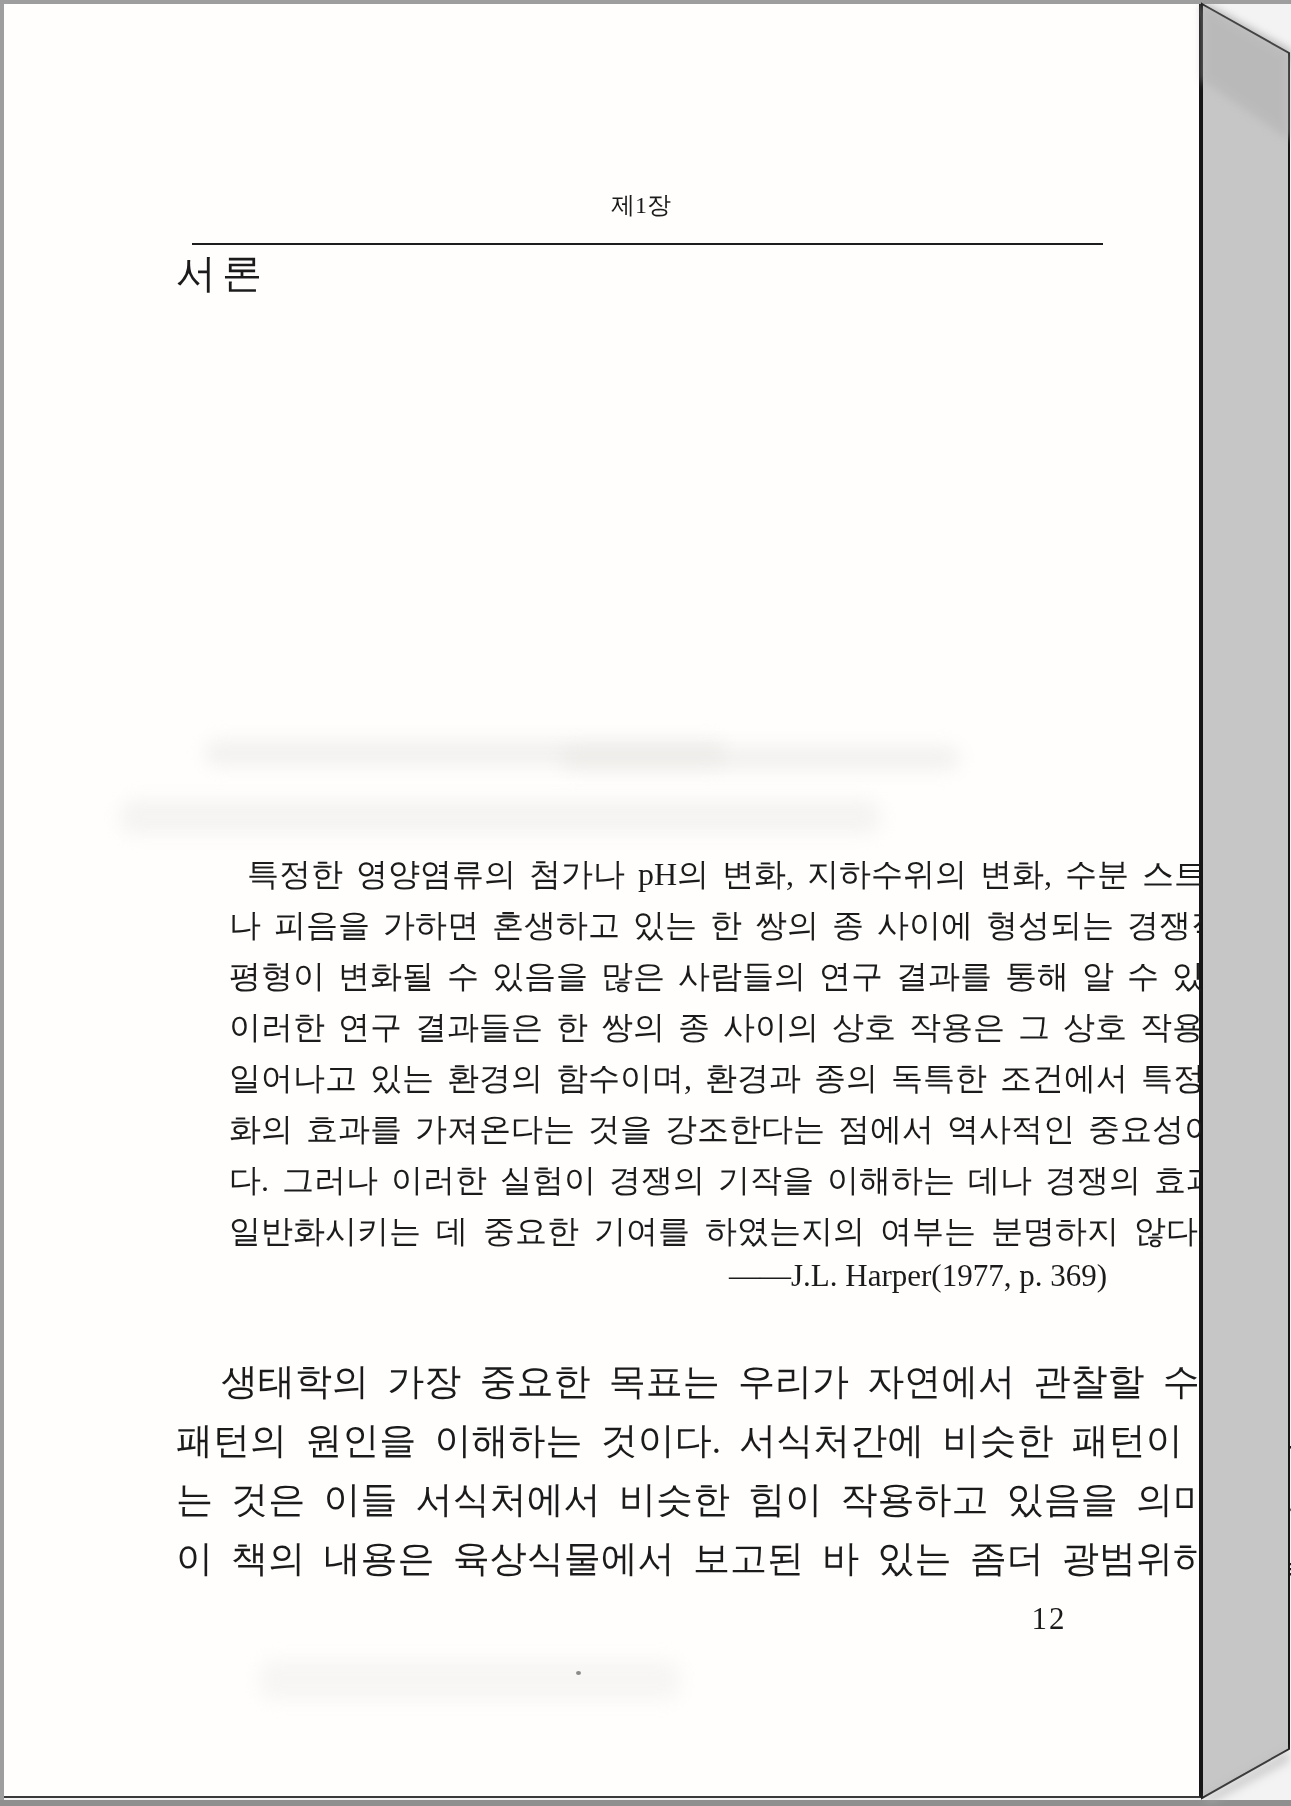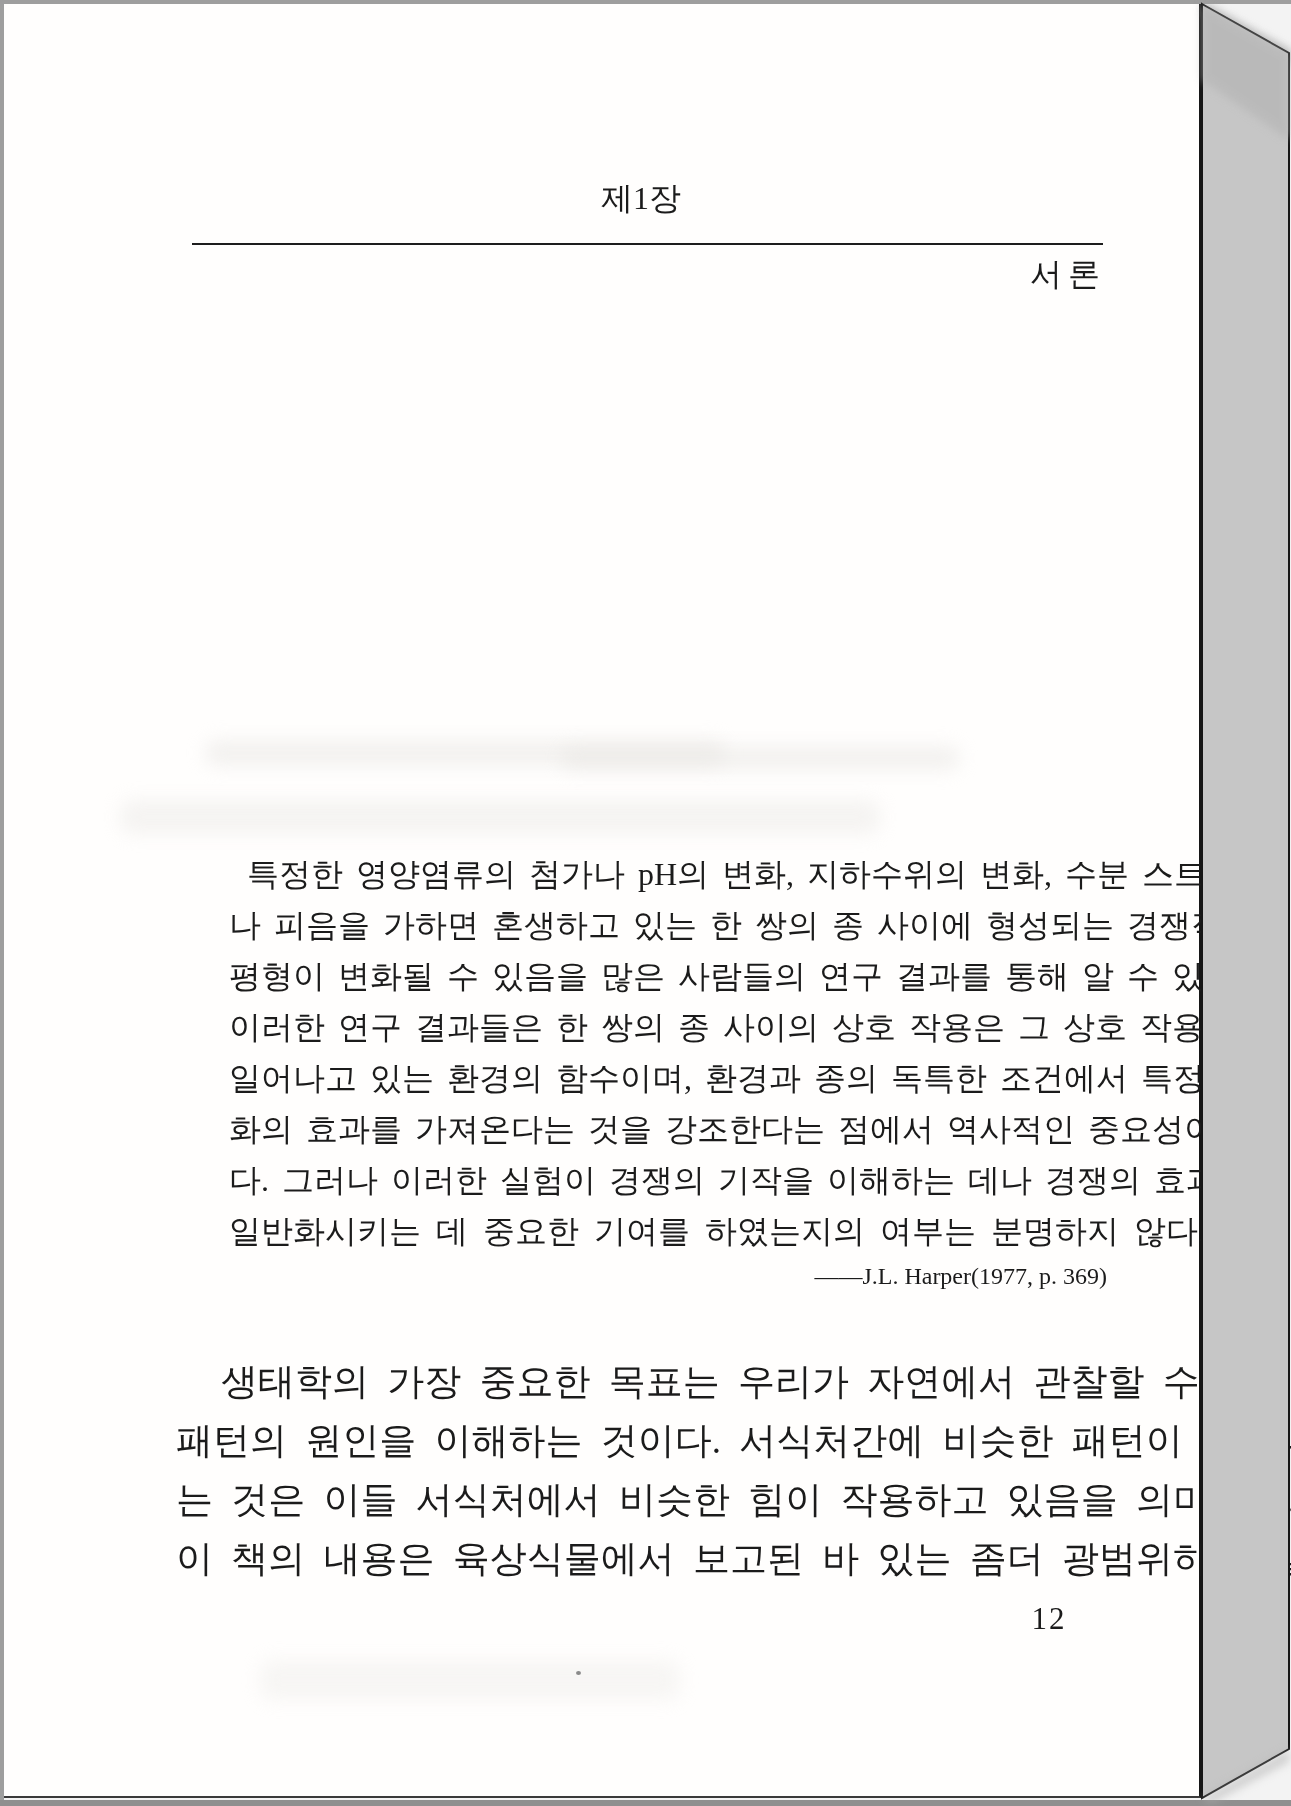--- a/index.html
+++ b/index.html
@@ -35,36 +35,36 @@
     border-radius: 12px;
     opacity: 0.55;
   }
   .ghost-1 { left: 205px; top: 740px; width: 520px; height: 26px; }
   .ghost-2 { left: 560px; top: 746px; width: 400px; height: 24px; }
   .ghost-3 { left: 120px; top: 800px; width: 760px; height: 34px; opacity: 0.45; }
   .ghost-4 { left: 260px; top: 1660px; width: 420px; height: 40px; opacity: 0.35; }
 
   .chapter {
     position: absolute;
-    left: 176px; top: 181px; width: 930px;
+    left: 176px; top: 188px; width: 930px;
     text-align: center;
-    font-size: 32px;
+    font-size: 24px;
     line-height: 34px;
   }
   .rule {
     position: absolute;
     left: 192px; top: 243px;
     width: 911px; height: 2px;
     background: #1d1d1d;
   }
   .title {
     position: absolute;
     left: 176px; top: 252px; width: 930px;
-    text-align: right;
-    font-size: 32px;
+    text-align: left;
+    font-size: 40px;
     line-height: 44px;
     letter-spacing: 6px;
   }
 
   .quote {
     position: absolute;
     left: 229px; top: 849px;
     width: 878px;
     font-size: 32px;
   }
@@ -76,21 +76,21 @@
     word-spacing: 5px;
     white-space: nowrap;
   }
   .quote .qline.first { text-indent: 18px; }
   .quote .qline.last  { text-align-last: left; word-spacing: 7px; }
   .attribution {
     position: absolute;
     left: 229px; top: 1256px;
     width: 878px;
     text-align: right;
-    font-size: 24px;
+    font-size: 31px;
     line-height: 40px;
   }
 
   .body-para {
     position: absolute;
     left: 176px; top: 1352px;
     width: 930px;
     font-size: 37px;
   }
   .body-para .bline {

